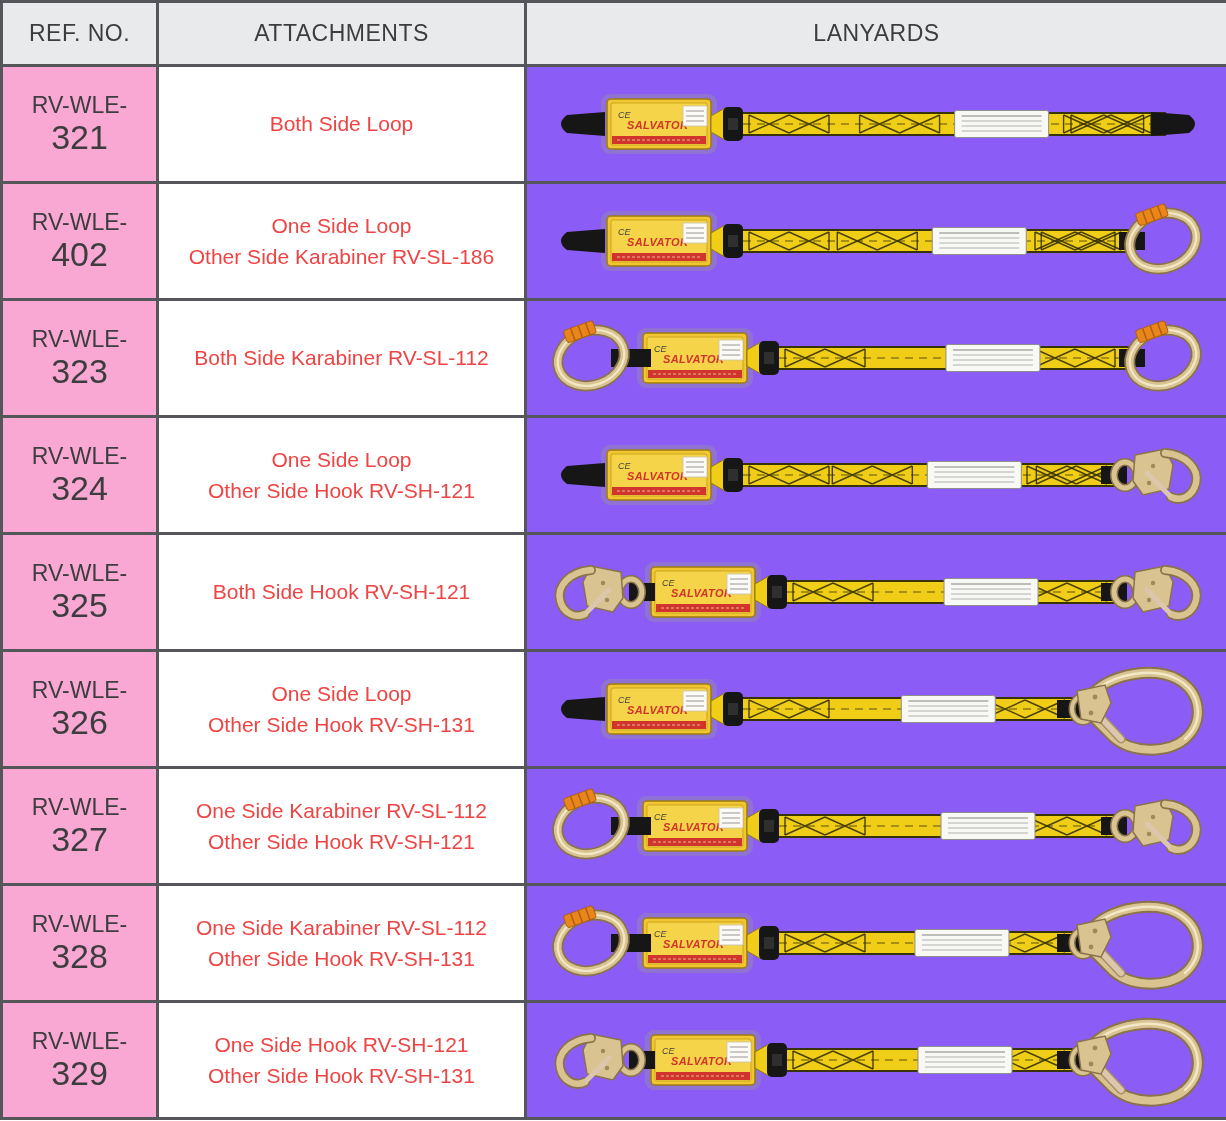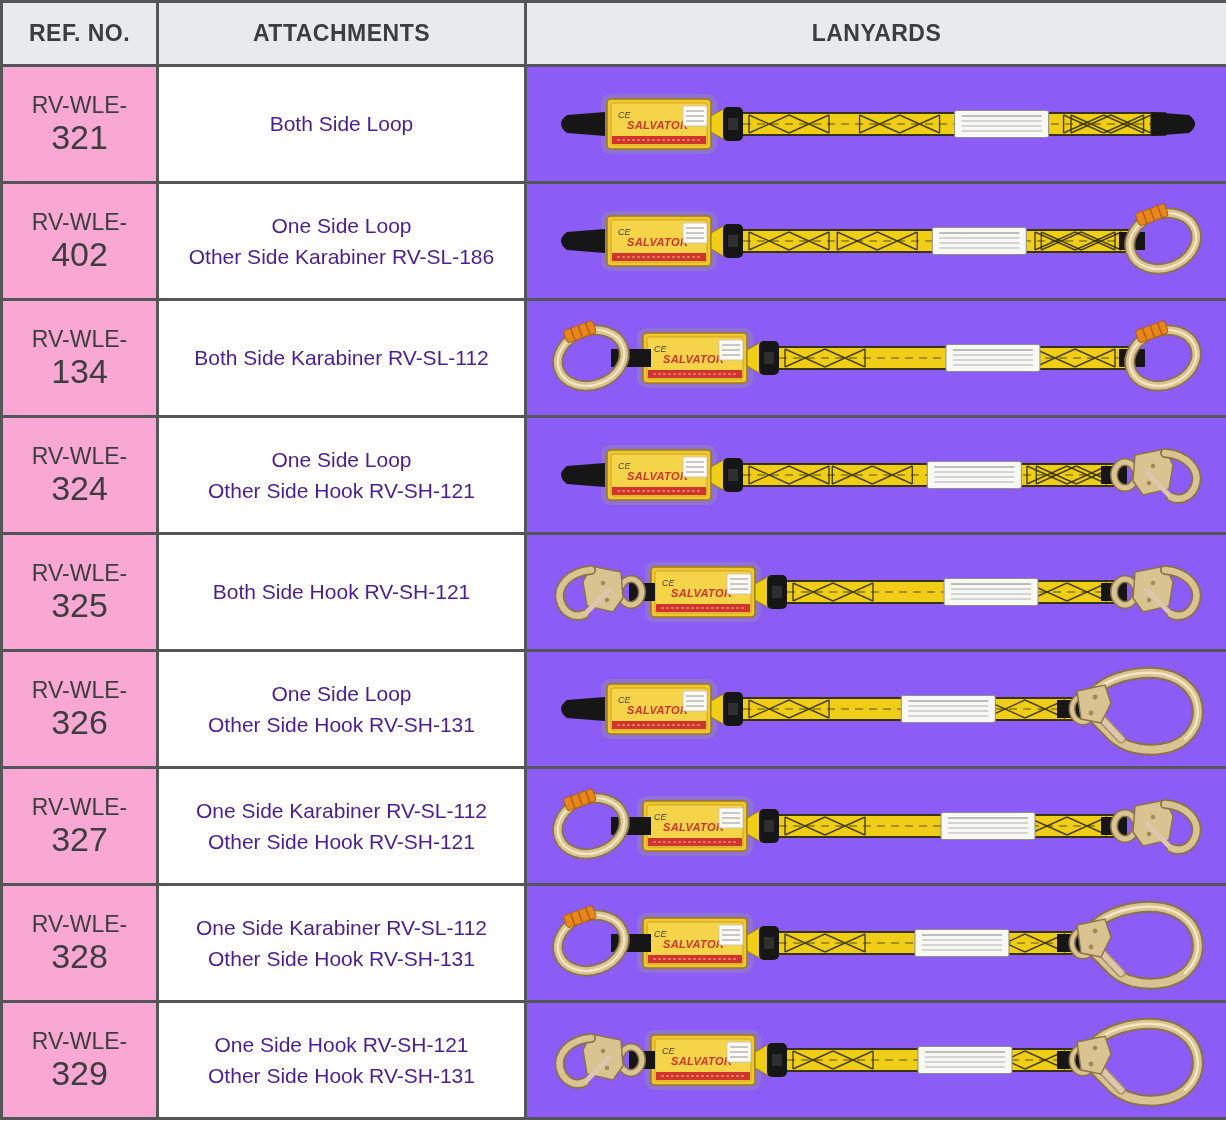--- a/index.html
+++ b/index.html
@@ -1,23 +1,23 @@
 <!DOCTYPE html>
 <html><head>
 <meta charset="utf-8">
 <style>
   html,body{margin:0;padding:0;background:#ffffff;}
   body{width:1226px;height:1121px;font-family:"Liberation Sans",sans-serif;}
   table.products{border-collapse:collapse;width:1226px;table-layout:fixed;}
   table.products th, table.products td{border:3px solid #55565a;padding:0;}
-  th.hdr{background:#e9eaec;color:#3d3d3f;font-size:23px;font-weight:bold;height:61px;letter-spacing:.5px;}
+  th.hdr{background:#e9eaec;color:#3d3d3f;font-size:23px;font-weight:normal;height:61px;letter-spacing:.5px;}
   td.ref-cell{height:111px;text-align:center;vertical-align:middle;color:#3d3d3f;background:#f9a8d4;}
   .ref-prefix{font-size:23px;line-height:1.15;}
   .ref-num{font-size:34px;line-height:1.1;margin-top:0;}
-  td.att-cell{text-align:center;vertical-align:middle;color:#4c1d95;font-size:21px;line-height:1.5;background:#fff;}
+  td.att-cell{text-align:center;vertical-align:middle;color:#ef4444;font-size:21px;line-height:1.5;background:#fff;}
   td.lan-cell{background:#8b5cf6;vertical-align:middle;}
   td.lan-cell svg{display:block;margin:0 auto;}
 </style>
 </head>
 <body>
 
 <table class="products">
   <colgroup>
       <col style="width:156px">
       <col style="width:368px">
@@ -157,21 +157,21 @@
     <rect x="-17" y="-35" width="31" height="13" rx="3" fill="#e8861c" stroke="#b05f10" stroke-width="1"></rect>
     <path d="M-9 -35 v13 M-1 -35 v13 M7 -35 v13" stroke="#b05f10" stroke-width="1.5"></path>
   </g>
             </svg>
           </div>
     </td>
   </tr>
       <tr>
     <td class="ref-cell">
       <div class="ref-prefix">RV-WLE-</div>
-      <div class="ref-num">134</div>
+      <div class="ref-num">323</div>
     </td>
     <td class="att-cell">
           <div>Both Side Karabiner RV-SL-112</div>
         </td>
     <td class="lan-cell">
       <div>
             <svg viewBox="0 0 696 114" width="696" height="114">
               <g>
                 <rect x="242" y="46" width="358" height="22" fill="#f0ce18" stroke="#39330a" stroke-width="2"></rect>
                 <line x1="250" y1="57" x2="592" y2="57" stroke="#8d7b12" stroke-width="1.5" stroke-dasharray="8 6"></line>

